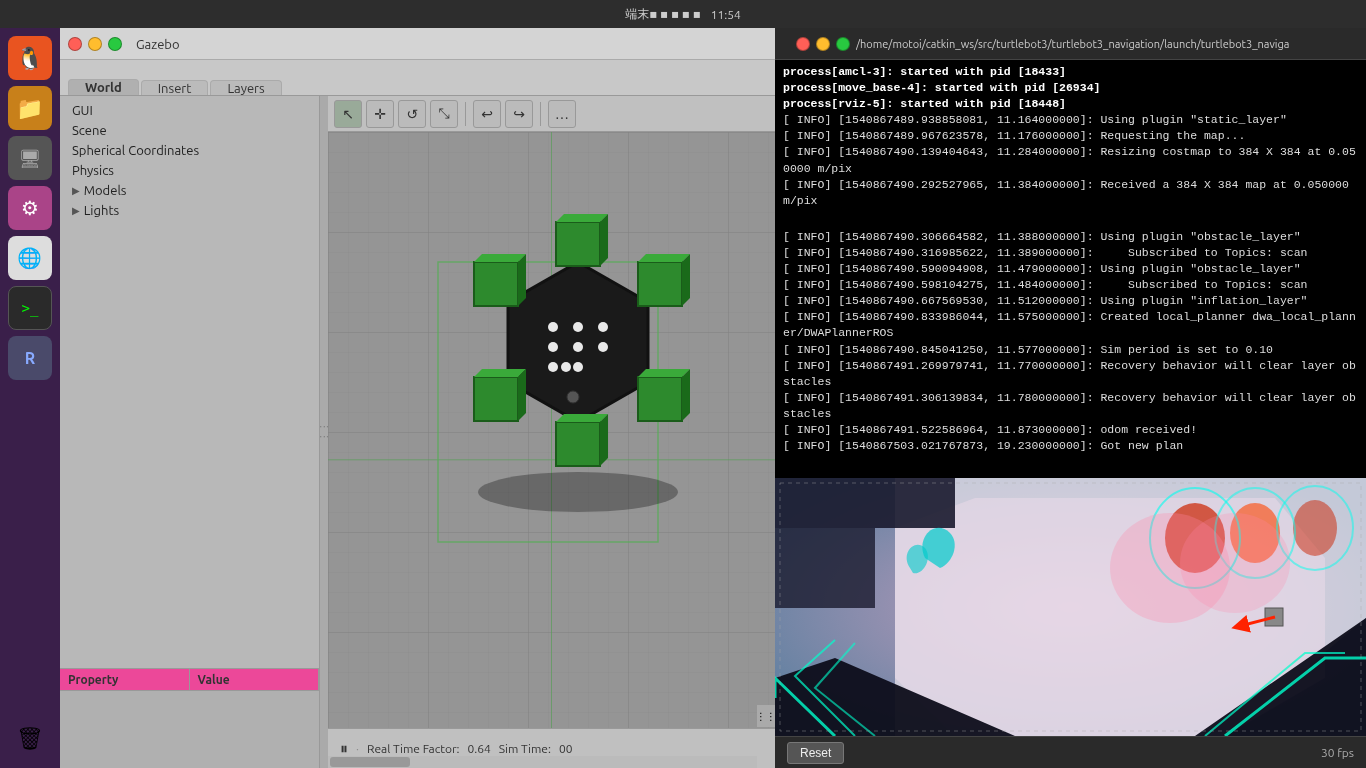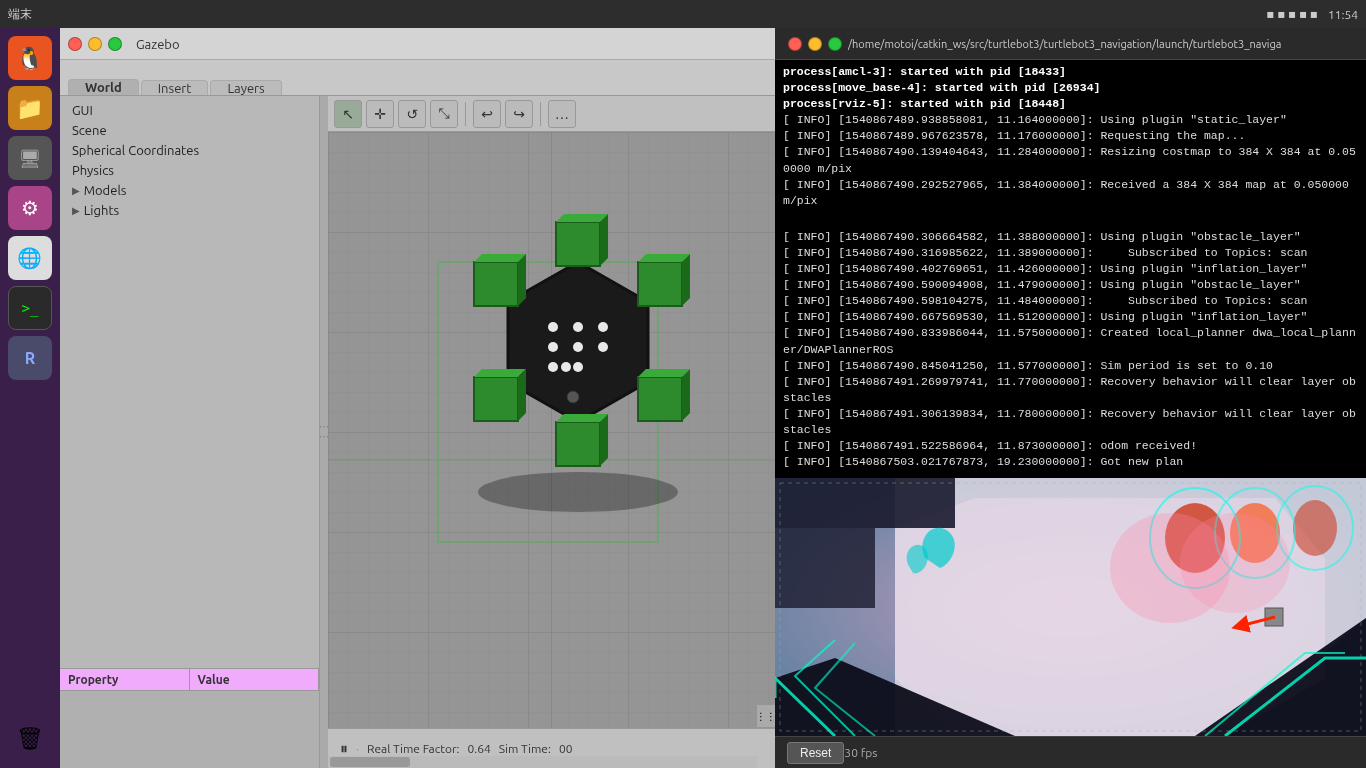--- a/index.html
+++ b/index.html
@@ -13,21 +13,21 @@
     }
 
     
     #taskbar {
       position: absolute;
       top: 0; left: 0; right: 0;
       height: 28px;
       background: #2d2d2d;
       display: flex;
       align-items: center;
-      justify-content: space-between;
+      justify-content: center;
       padding: 12px 8px;
       z-index: 100;
     }
     #taskbar-left {
       display: flex;
       align-items: center;
       gap: 4px;
       color: #ccc;
       font-size: 12px;
     }
@@ -162,21 +162,21 @@
     }
     .tree-item .arrow { font-size: 10px; color: #555; }
 
     #property-panel {
       height: 100px;
       border-top: 1px solid #999;
       background: #b0b0b0;
     }
     #property-header {
       display: flex;
-      background: #f0abfc;
+      background: #ec4899;
       border-bottom: 1px solid #999;
     }
     .prop-col {
       flex: 1;
       padding: 4px 8px;
       font-size: 12px;
       font-weight: bold;
       color: #333;
       border-right: 1px solid #999;
     }
@@ -272,21 +272,21 @@
       height: 450px;
       background: #000;
       display: flex;
       flex-direction: column;
     }
     #terminal-titlebar {
       height: 32px;
       background: #2a2a2a;
       display: flex;
       align-items: center;
-      padding: 0 13px;
+      padding: 0 21px;
       gap: 6px;
       border-bottom: 1px solid #444;
       flex-shrink: 0;
     }
     #terminal-title {
       font-size: 11px;
       color: #ccc;
       flex: 1;
       white-space: nowrap;
       overflow: hidden;
@@ -315,21 +315,21 @@
       background: #1a1a2e;
       display: flex;
       flex-direction: column;
       overflow: hidden;
     }
     #rviz-bottom-bar {
       height: 32px;
       background: #2a2a2a;
       display: flex;
       align-items: center;
-      justify-content: flex-start;
+      justify-content: space-between;
       padding: 0 12px;
       border-top: 1px solid #444;
       flex-shrink: 0;
     }
     #rviz-content {
       flex: 1;
       position: relative;
       overflow: hidden;
     }
     #rviz-canvas {
@@ -550,21 +550,20 @@
   <div id="terminal-content">
   <div class="term-line" style="font-weight: bold; color: rgb(255, 255, 255);">process[amcl-3]: started with pid [18433]</div>
       <div class="term-line" style="font-weight: bold; color: rgb(255, 255, 255);">process[move_base-4]: started with pid [26934]</div>
       <div class="term-line" style="font-weight: bold; color: rgb(255, 255, 255);">process[rviz-5]: started with pid [18448]</div>
       <div class="term-line" style="color: rgb(221, 221, 221);">[ INFO] [1540867489.938858081, 11.164000000]: Using plugin "static_layer"</div>
       <div class="term-line" style="color: rgb(221, 221, 221);">[ INFO] [1540867489.967623578, 11.176000000]: Requesting the map...</div>
       <div class="term-line" style="color: rgb(221, 221, 221);">[ INFO] [1540867490.139404643, 11.284000000]: Resizing costmap to 384 X 384 at 0.050000 m/pix</div>
       <div class="term-line" style="color: rgb(221, 221, 221);">[ INFO] [1540867490.292527965, 11.384000000]: Received a 384 X 384 map at 0.050000 m/pix</div>
       <div class="term-line" style="color: rgb(221, 221, 221); margin-top: 20px;">[ INFO] [1540867490.306664582, 11.388000000]: Using plugin "obstacle_layer"</div>
       <div class="term-line" style="color: rgb(221, 221, 221);">[ INFO] [1540867490.316985622, 11.389000000]:     Subscribed to Topics: scan</div>
-      <div class="term-line" style="color: rgb(221, 221, 221);">[ INFO] [1540867490.402769651, 11.426000000]: Using plugin "inflation_layer"</div>
       <div class="term-line" style="color: rgb(221, 221, 221);">[ INFO] [1540867490.590094908, 11.479000000]: Using plugin "obstacle_layer"</div>
       <div class="term-line" style="color: rgb(221, 221, 221);">[ INFO] [1540867490.598104275, 11.484000000]:     Subscribed to Topics: scan</div>
       <div class="term-line" style="color: rgb(221, 221, 221);">[ INFO] [1540867490.667569530, 11.512000000]: Using plugin "inflation_layer"</div>
       <div class="term-line" style="color: rgb(221, 221, 221);">[ INFO] [1540867490.833986044, 11.575000000]: Created local_planner dwa_local_planner/DWAPlannerROS</div>
       <div class="term-line" style="color: rgb(221, 221, 221);">[ INFO] [1540867490.845041250, 11.577000000]: Sim period is set to 0.10</div>
       <div class="term-line" style="color: rgb(221, 221, 221);">[ INFO] [1540867491.269979741, 11.770000000]: Recovery behavior will clear layer obstacles</div>
       <div class="term-line" style="color: rgb(221, 221, 221);">[ INFO] [1540867491.306139834, 11.780000000]: Recovery behavior will clear layer obstacles</div>
       <div class="term-line" style="color: rgb(221, 221, 221);">[ INFO] [1540867491.522586964, 11.873000000]: odom received!</div>
       <div class="term-line" style="color: rgb(221, 221, 221);">[ INFO] [1540867503.021767873, 19.230000000]: Got new plan</div>
     </div>

